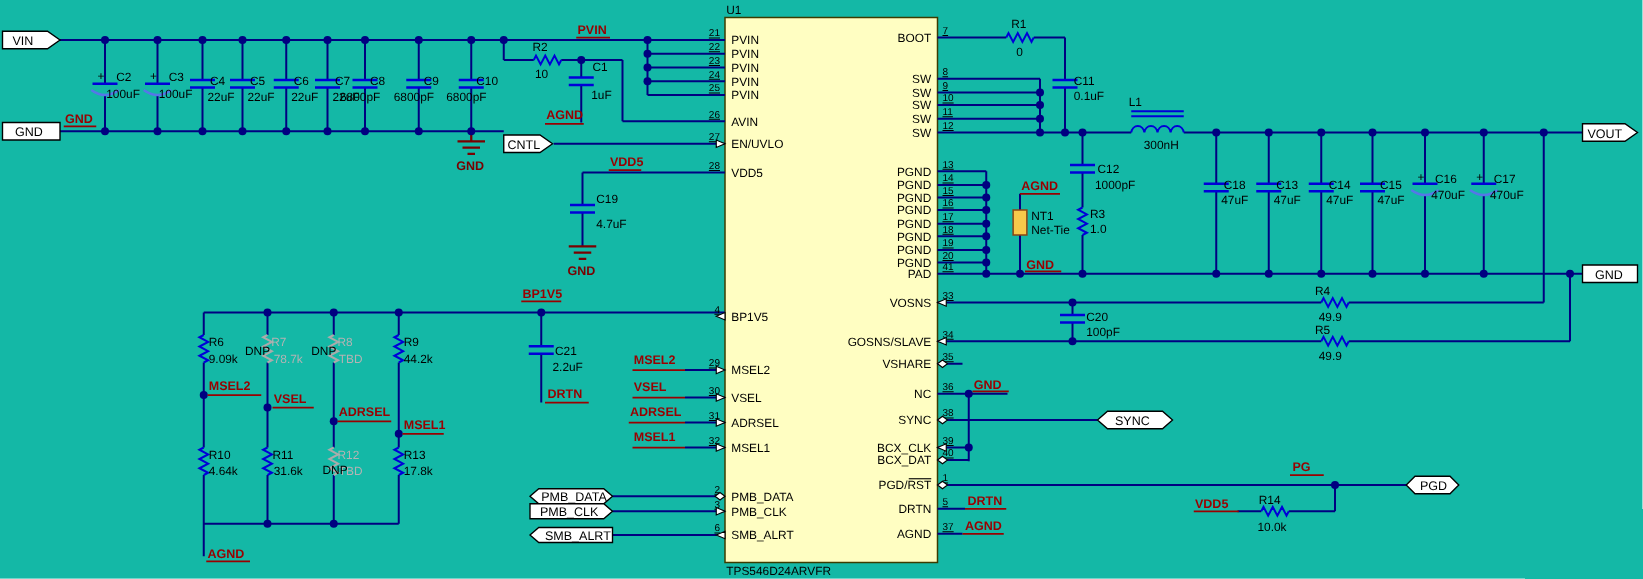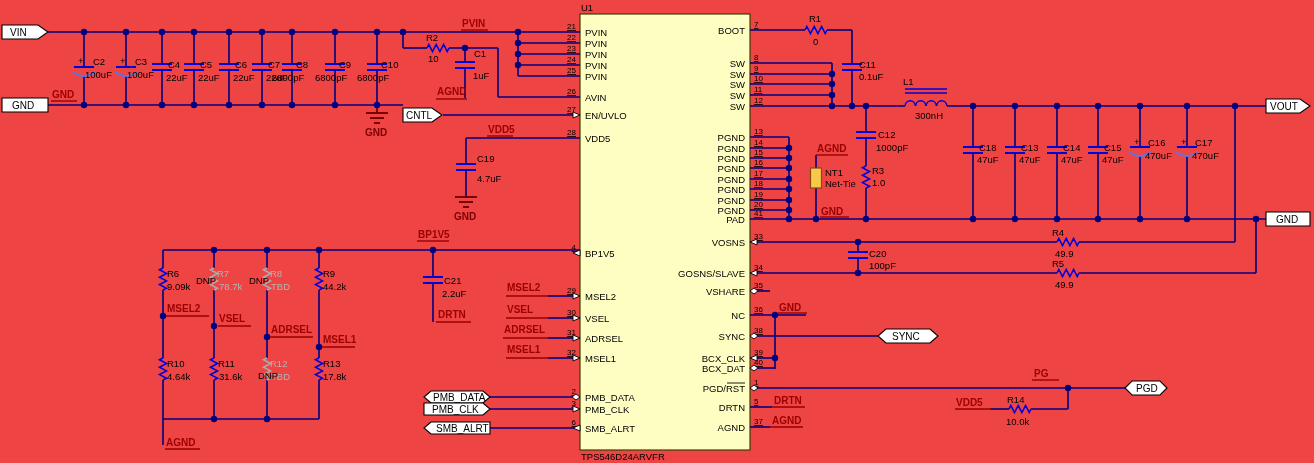--- a/index.html
+++ b/index.html
@@ -1,16 +1,16 @@
 <!DOCTYPE html>
 <html><head>
 <meta charset="utf-8">
 <style>
   html,body{margin:0;padding:0;background:#ffffff;}
-  .canvas{position:relative;width:1314px;height:463px;background:#ef4444;overflow:hidden;text-align:right;}
+  .canvas{position:relative;width:1314px;height:463px;background:#14b8a6;overflow:hidden;text-align:right;}
   svg text{font-family:"Liberation Sans","DejaVu Sans",sans-serif;}
   .t{fill:#000000;font-size:9.5px;}
   .pn{fill:#000000;font-size:8px;text-decoration:underline;}
   .cl{fill:#000000;font-size:9.5px;}
   .nl{fill:#9a0000;font-size:10px;font-weight:bold;}
   .gt{fill:#7a0000;font-size:10px;font-weight:bold;}
   .pt{fill:#000000;font-size:10px;}
   .grey{fill:#b3b3b3;}
 </style>
 </head>

